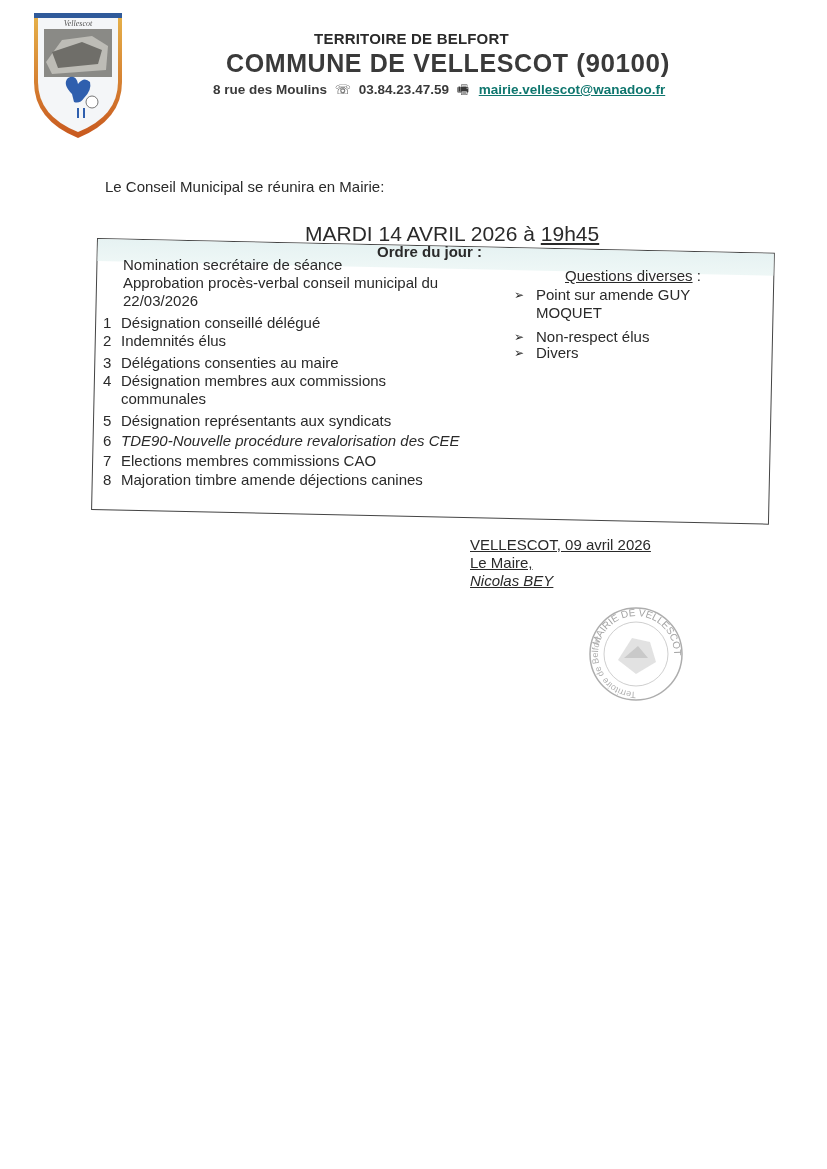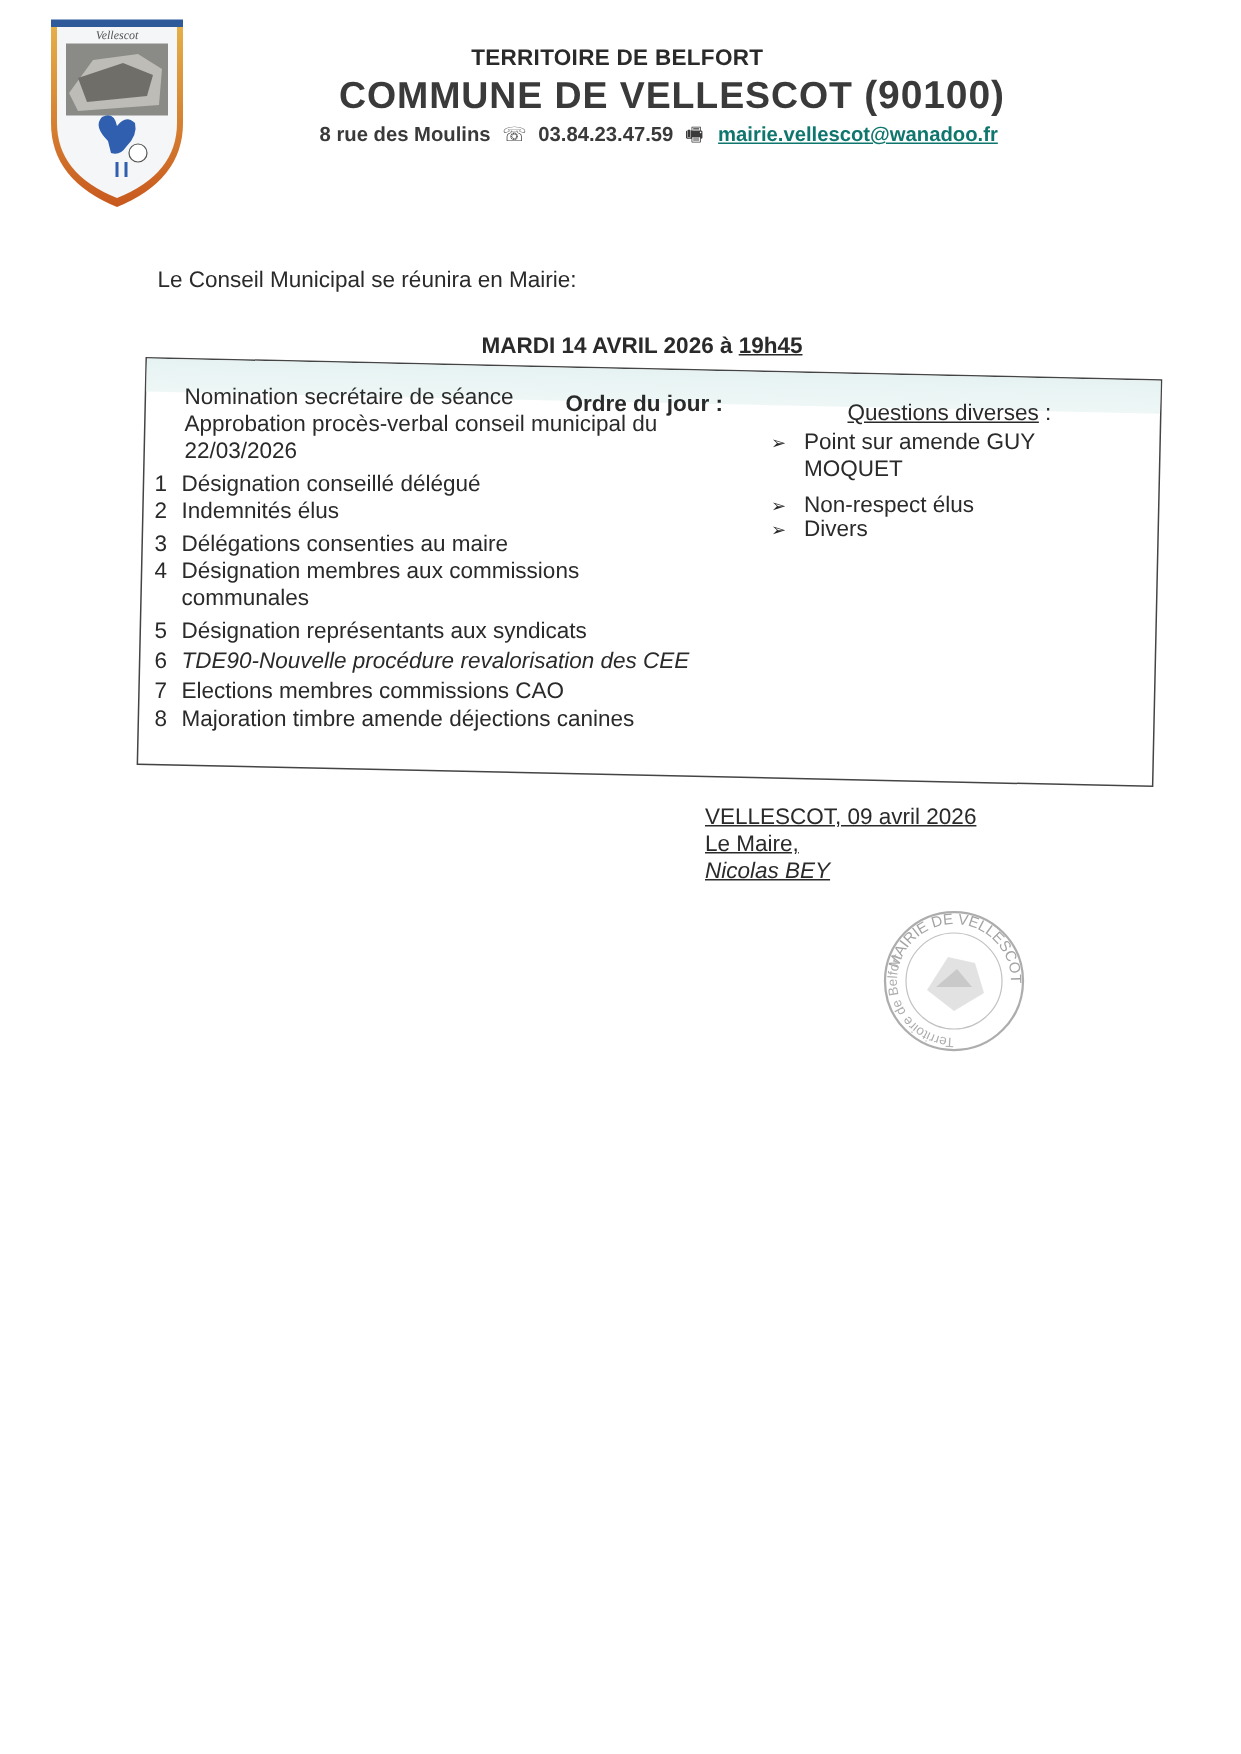--- a/index.html
+++ b/index.html
@@ -14,29 +14,29 @@
   .hdr-commune { position: absolute; left: 226px; top: 48px; font-weight: bold; font-size: 25px;
     color: #3a3a3a; letter-spacing: 0.6px; white-space: nowrap; }
   .hdr-commune .cp { font-size: 26px; }
   .hdr-contact { position: absolute; left: 213px; top: 80px; font-size: 13.5px; font-weight: bold;
     color: #3a3a3a; white-space: nowrap; }
   .hdr-contact .ic { font-weight: normal; font-size: 13px; margin: 0 4px; }
   .hdr-contact a { color: #0f766e; text-decoration: underline; margin-left: 2px; }
 
   .intro { position: absolute; left: 105px; top: 178px; font-size: 15px; }
 
-  .meeting { position: absolute; left: 321px; top: 222px; font-size: 15px; font-weight: bold; white-space: nowrap; }
+  .meeting { position: absolute; left: 305px; top: 222px; font-size: 21px; font-weight: normal; white-space: nowrap; }
   .meeting .time { text-decoration: underline; }
 
   .box { position: absolute; left: 97px; top: 238px; width: 676px; height: 270px;
     border: 1.5px solid #444; transform: rotate(1.25deg); transform-origin: 0 0; background: #fff; }
   .box-band { position: absolute; left: 0; top: 0; right: 0; height: 22px;
     background: linear-gradient(#e6f2f2, #eef7f6); }
 
-  .odj-title { position: absolute; left: 377px; top: 261px; font-size: 15px; font-weight: bold; }
+  .odj-title { position: absolute; left: 377px; top: 243px; font-size: 15px; font-weight: bold; }
 
   .agenda { position: absolute; font-size: 15px; line-height: 18px; }
   .agenda .row { position: absolute; white-space: nowrap; }
   .agenda .num { position: absolute; left: 0; width: 14px; }
   .agenda .txt { position: absolute; left: 20px; }
 
   .qd-title { position: absolute; left: 565px; top: 267px; font-size: 15px; }
   .qd-title u { text-decoration: underline; }
   .qd { position: absolute; font-size: 15px; line-height: 18px; }
   .qd .row { position: absolute; white-space: nowrap; }

